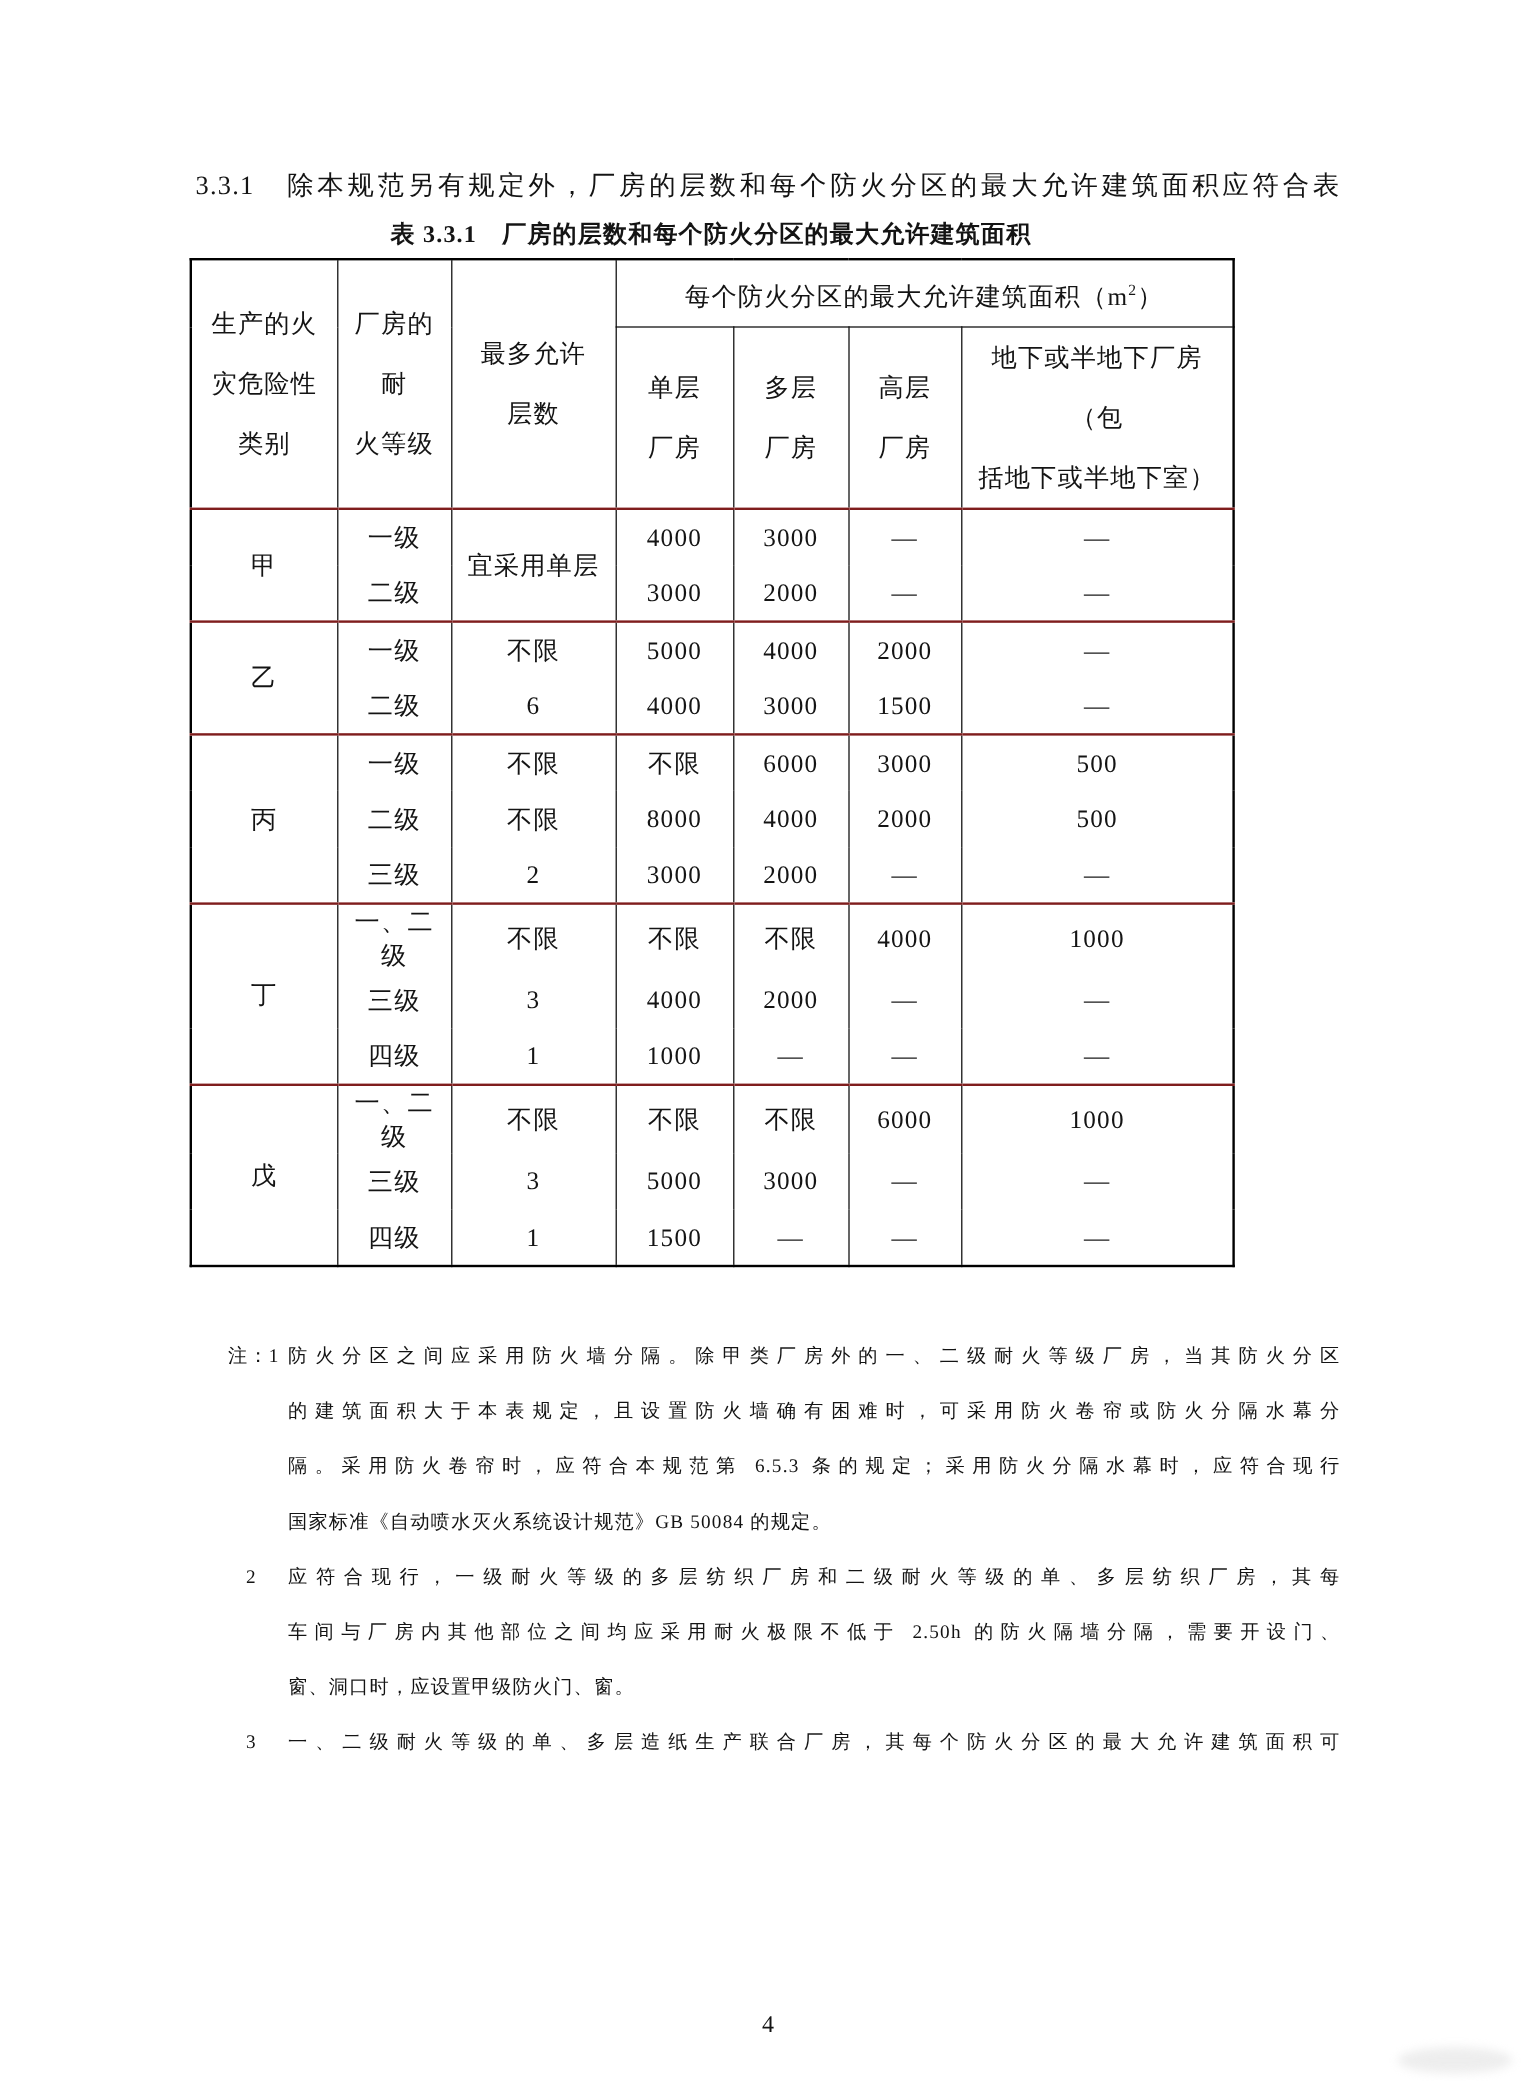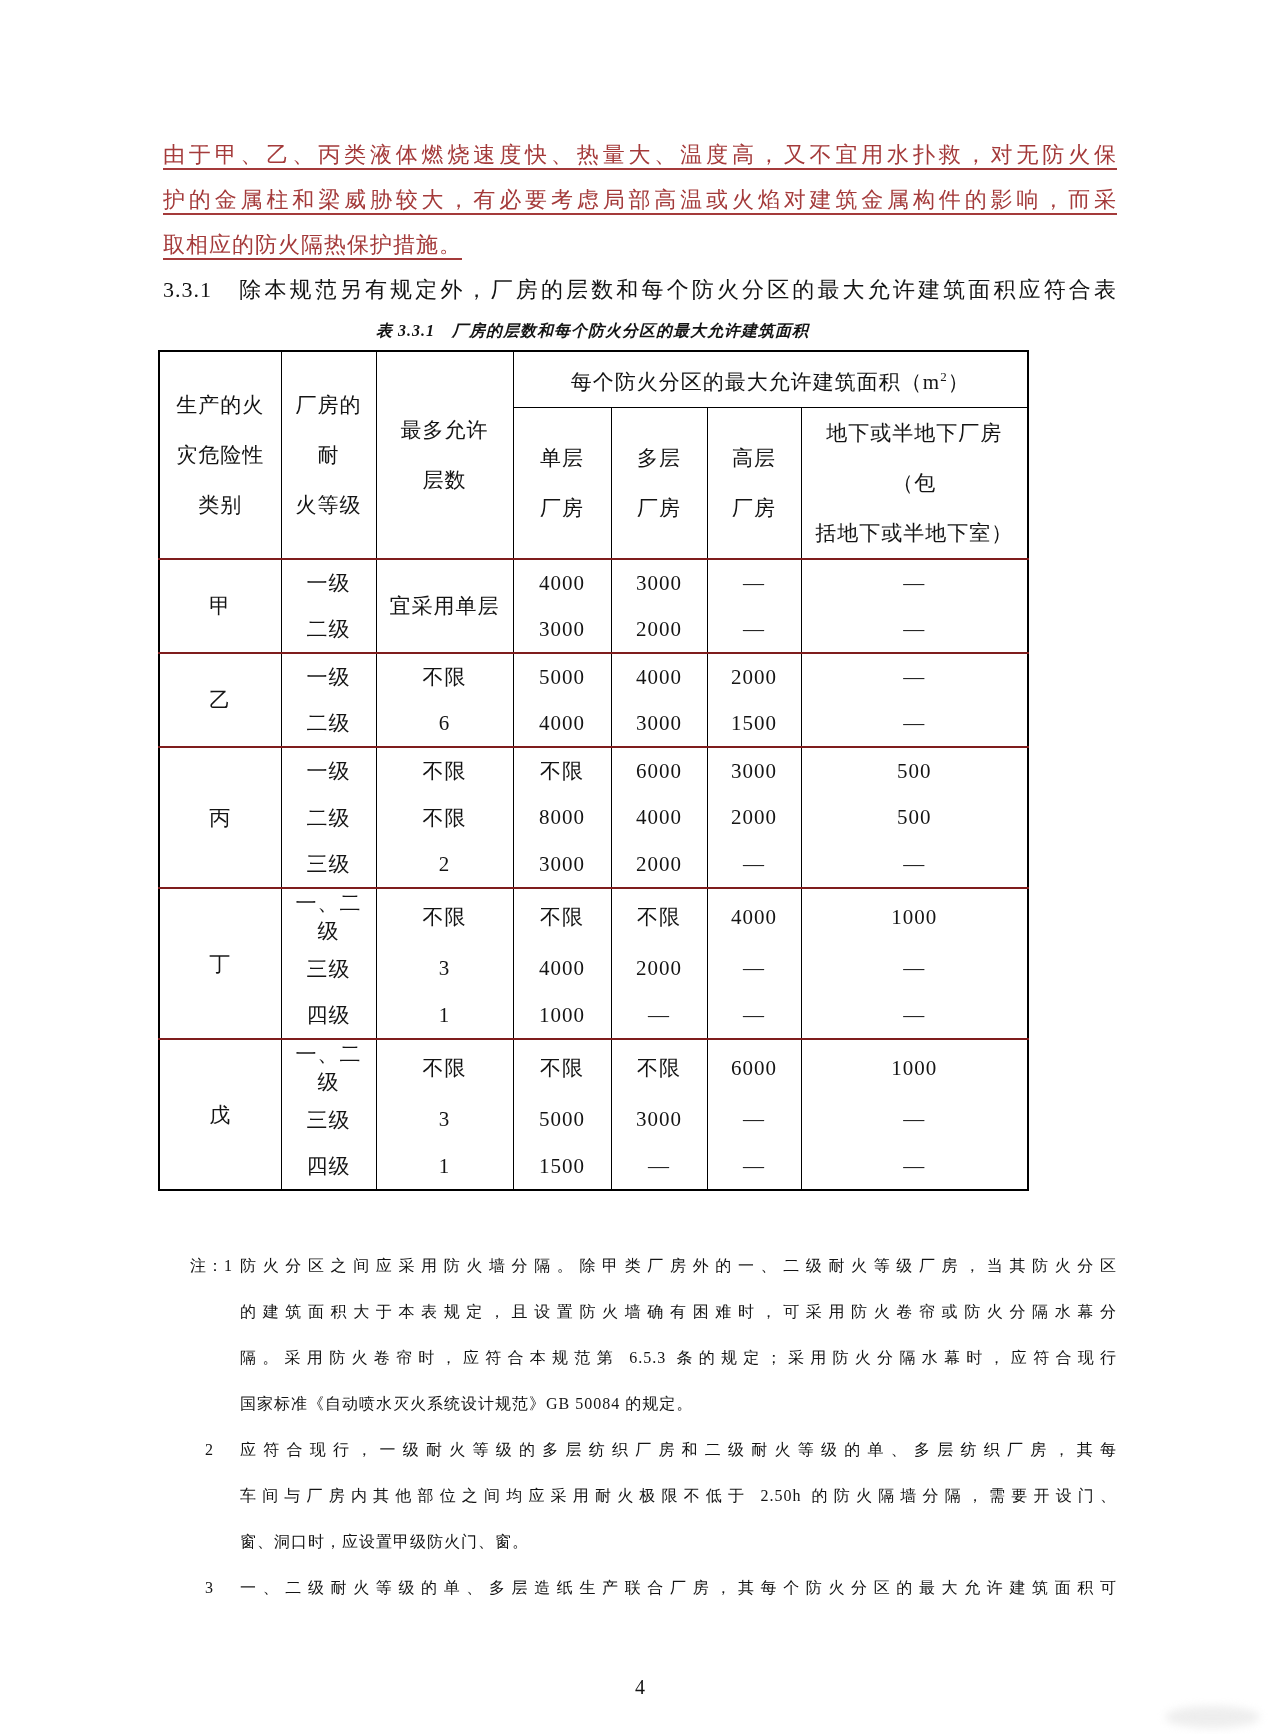--- a/index.html
+++ b/index.html
@@ -13,23 +13,22 @@
 
   
   .para { font-size:22px; line-height:45px; letter-spacing:1px; }
   .red { color:#a43a3a; }
   .red .line { text-decoration:underline; text-decoration-color:#a43a3a; text-underline-offset:6px; }
   .fill { text-align:justify; text-align-last:justify; }
 
   
   .tbl-title {
     width:869px; margin-left:-5px; margin-top:2px;
-    font-size:16px; font-weight:bold; text-align:center; line-height:34px;
+    font-size:20px; font-weight:bold; text-align:center; line-height:34px;
     letter-spacing:1px;
-    font-style:italic;
   }
 
   
   table.fire {
     width:869px; margin-left:-5px; margin-top:2px;
     border-collapse:collapse; table-layout:fixed;
     font-size:21px; color:#141414;
   }
   table.fire { border:2px solid #000; }
   table.fire td, table.fire th {
@@ -57,25 +56,20 @@
   .scan-artifact {
     position:absolute; left:1165px; top:1706px; width:95px; height:22px;
     background:#d9d9d9; opacity:.45; border-radius:50%; filter:blur(4px);
   }
 </style>
 </head>
 <body>
 
 <div class="doc">
 
-  <div class="para red">
-    <div class="line fill">由于甲、乙、丙类液体燃烧速度快、热量大、温度高，又不宜用水扑救，对无防火保</div>
-    <div class="line fill">护的金属柱和梁威胁较大，有必要考虑局部高温或火焰对建筑金属构件的影响，而采</div>
-    <div class="line">取相应的防火隔热保护措施。</div>
-  </div>
 
   <div class="para">
     <div class="fill">3.3.1　除本规范另有规定外，厂房的层数和每个防火分区的最大允许建筑面积应符合表</div>
   </div>
 
   <div class="tbl-title">表 3.3.1　厂房的层数和每个防火分区的最大允许建筑面积</div>
 
   <table class="fire">
     <colgroup>
       <col style="width:122px">

